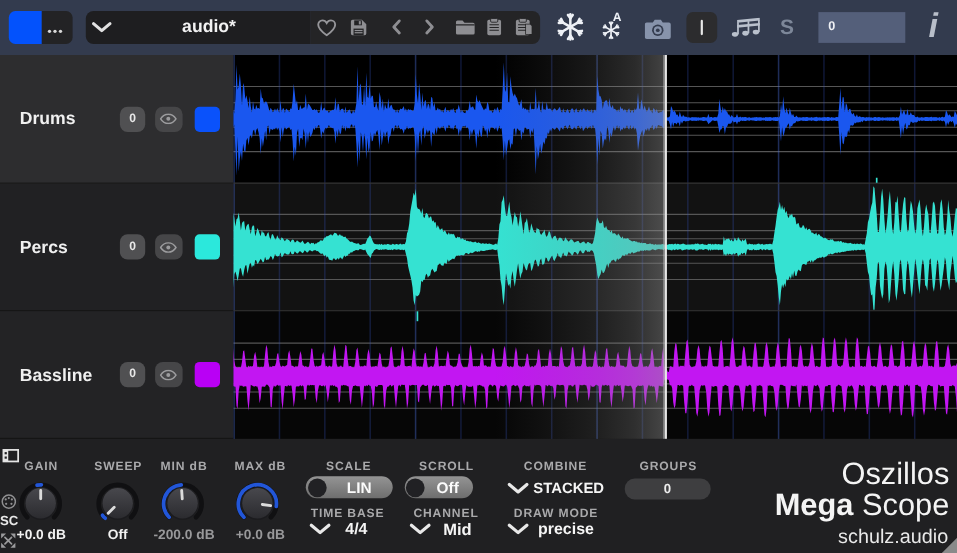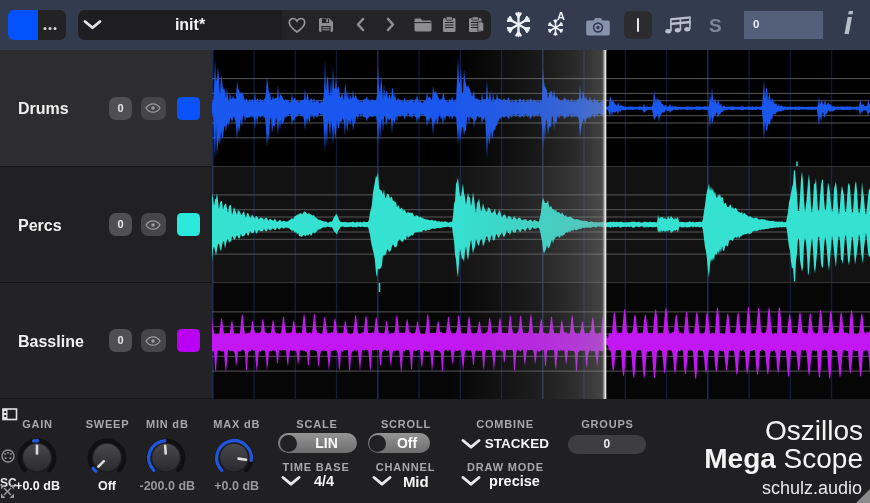--- a/index.html
+++ b/index.html
@@ -63,21 +63,21 @@
 <rect x="238" y="0" width="155" height="349" fill="url(#fade)"></rect>
 <rect x="392.3" y="0" width="2" height="349" fill="#e6e6e6"></rect>
       <rect x="390.8" y="0" width="1.5" height="349" fill="#bdbdbd" opacity="0.5"></rect>
 </svg>
 <div style="position:absolute;left:0;top:0;width:870px;height:50px;background:#333b4e"></div><div style="position:absolute;left:7.5px;top:10px;width:30px;height:29.5px;background:#0352fc;border-radius:6px 0 0 6px"></div><div style="position:absolute;left:37.5px;top:10px;width:28.5px;height:29.5px;background:#232325;border-radius:0 6px 6px 0"></div><svg style="position:absolute;left:42px;top:26px" width="20" height="6">
       <circle cx="3" cy="2.5" r="1.5" fill="#d8d8d8"></circle>
       <circle cx="8" cy="2.5" r="1.5" fill="#d8d8d8"></circle>
       <circle cx="13" cy="2.5" r="1.5" fill="#d8d8d8"></circle>
     </svg><div style="position:absolute;left:77.5px;top:10px;width:204px;height:29.5px;background:#1e1e20;border-radius:7px 0 0 7px"></div><div style="position:absolute;left:282px;top:10px;width:209px;height:29.5px;background:#242426;border-radius:0 7px 7px 0"></div><svg style="position:absolute;left:82.5px;top:18.55px" width="19" height="12.3">
       <polyline points="2,2.5 9.5,8.8 17,2.5" fill="none" stroke="#e2e2e2" stroke-width="2.8" stroke-linecap="round" stroke-linejoin="round"></polyline>
-    </svg><div style="position:absolute;left:100px;top:16px;width:180px;text-align:center;font-size:16px;font-weight:700;color:#f2f2f2">init*</div><svg style="position:absolute;left:288px;top:16.7px" width="18" height="17" viewBox="0 0 18 17">
+    </svg><div style="position:absolute;left:100px;top:16px;width:180px;text-align:center;font-size:16px;font-weight:700;color:#f2f2f2">audio*</div><svg style="position:absolute;left:288px;top:16.7px" width="18" height="17" viewBox="0 0 18 17">
       <path d="M9 15 C3.5 11 1.3 8.2 1.3 5.4 C1.3 3.2 3 1.5 5.1 1.5 C6.7 1.5 8.2 2.5 9 4 C9.8 2.5 11.3 1.5 12.9 1.5 C15 1.5 16.7 3.2 16.7 5.4 C16.7 8.2 14.5 11 9 15 Z" fill="none" stroke="#96969a" stroke-width="1.7"></path>
     </svg><svg style="position:absolute;left:318px;top:16.7px" width="16" height="16" viewBox="0 0 16 16">
       <path d="M1 2.5 A1.5 1.5 0 0 1 2.5 1 H11 L15 5 V13.5 A1.5 1.5 0 0 1 13.5 15 H2.5 A1.5 1.5 0 0 1 1 13.5 Z" fill="#8e8e92"></path>
       <rect x="4" y="1.5" width="7" height="4.5" fill="#232325"></rect>
       <rect x="8.2" y="2.2" width="1.8" height="3" fill="#8e8e92"></rect>
       <rect x="3.4" y="9" width="9.2" height="6" fill="#232325"></rect>
       <rect x="4.4" y="10.2" width="7.2" height="1.1" fill="#8e8e92"></rect>
       <rect x="4.4" y="12.2" width="7.2" height="1.1" fill="#8e8e92"></rect>
     </svg><svg style="position:absolute;left:354.5px;top:17.2px" width="11" height="15">
       <polyline points="8,2 3,7.5 8,13" fill="none" stroke="#8e8e92" stroke-width="2.6" stroke-linecap="round" stroke-linejoin="round"></polyline>
@@ -174,21 +174,21 @@
       <rect x="1" y="1" width="4.5" height="10.5" fill="#e4e4e4"></rect>
       <rect x="2.2" y="3" width="2" height="2" fill="#202022"></rect>
       <rect x="2.2" y="7" width="2" height="2" fill="#202022"></rect>
     </svg><svg style="position:absolute;left:1px;top:449px" width="14" height="14">
       <circle cx="7" cy="7" r="6" fill="none" stroke="#8f8f91" stroke-width="1.4"></circle>
       <circle cx="4.2" cy="5" r="1" fill="#8f8f91"></circle>
       <circle cx="7" cy="3.8" r="1" fill="#8f8f91"></circle>
       <circle cx="9.8" cy="5" r="1" fill="#8f8f91"></circle>
       <circle cx="4.6" cy="9" r="1" fill="#8f8f91"></circle>
       <circle cx="9.4" cy="9" r="1" fill="#8f8f91"></circle>
-    </svg><div style="position:absolute;left:0px;top:476px;font-size:12px;font-weight:700;color:#e8e8e8">SC</div><svg style="position:absolute;left:0px;top:484px" width="15" height="15" viewBox="0 0 15 15">
+    </svg><div style="position:absolute;left:0px;top:466px;font-size:12px;font-weight:700;color:#e8e8e8">SC</div><svg style="position:absolute;left:0px;top:484px" width="15" height="15" viewBox="0 0 15 15">
       <g stroke="#9a9a9c" stroke-width="1.5" stroke-linecap="round">
         <line x1="4.5" y1="4.5" x2="10.5" y2="10.5"></line>
         <line x1="10.5" y1="4.5" x2="4.5" y2="10.5"></line>
       </g>
       <g fill="#9a9a9c">
         <polygon points="1,1 5.5,1 1,5.5"></polygon>
         <polygon points="14,1 14,5.5 9.5,1"></polygon>
         <polygon points="1,14 1,9.5 5.5,14"></polygon>
         <polygon points="14,14 9.5,14 14,9.5"></polygon>
       </g>

